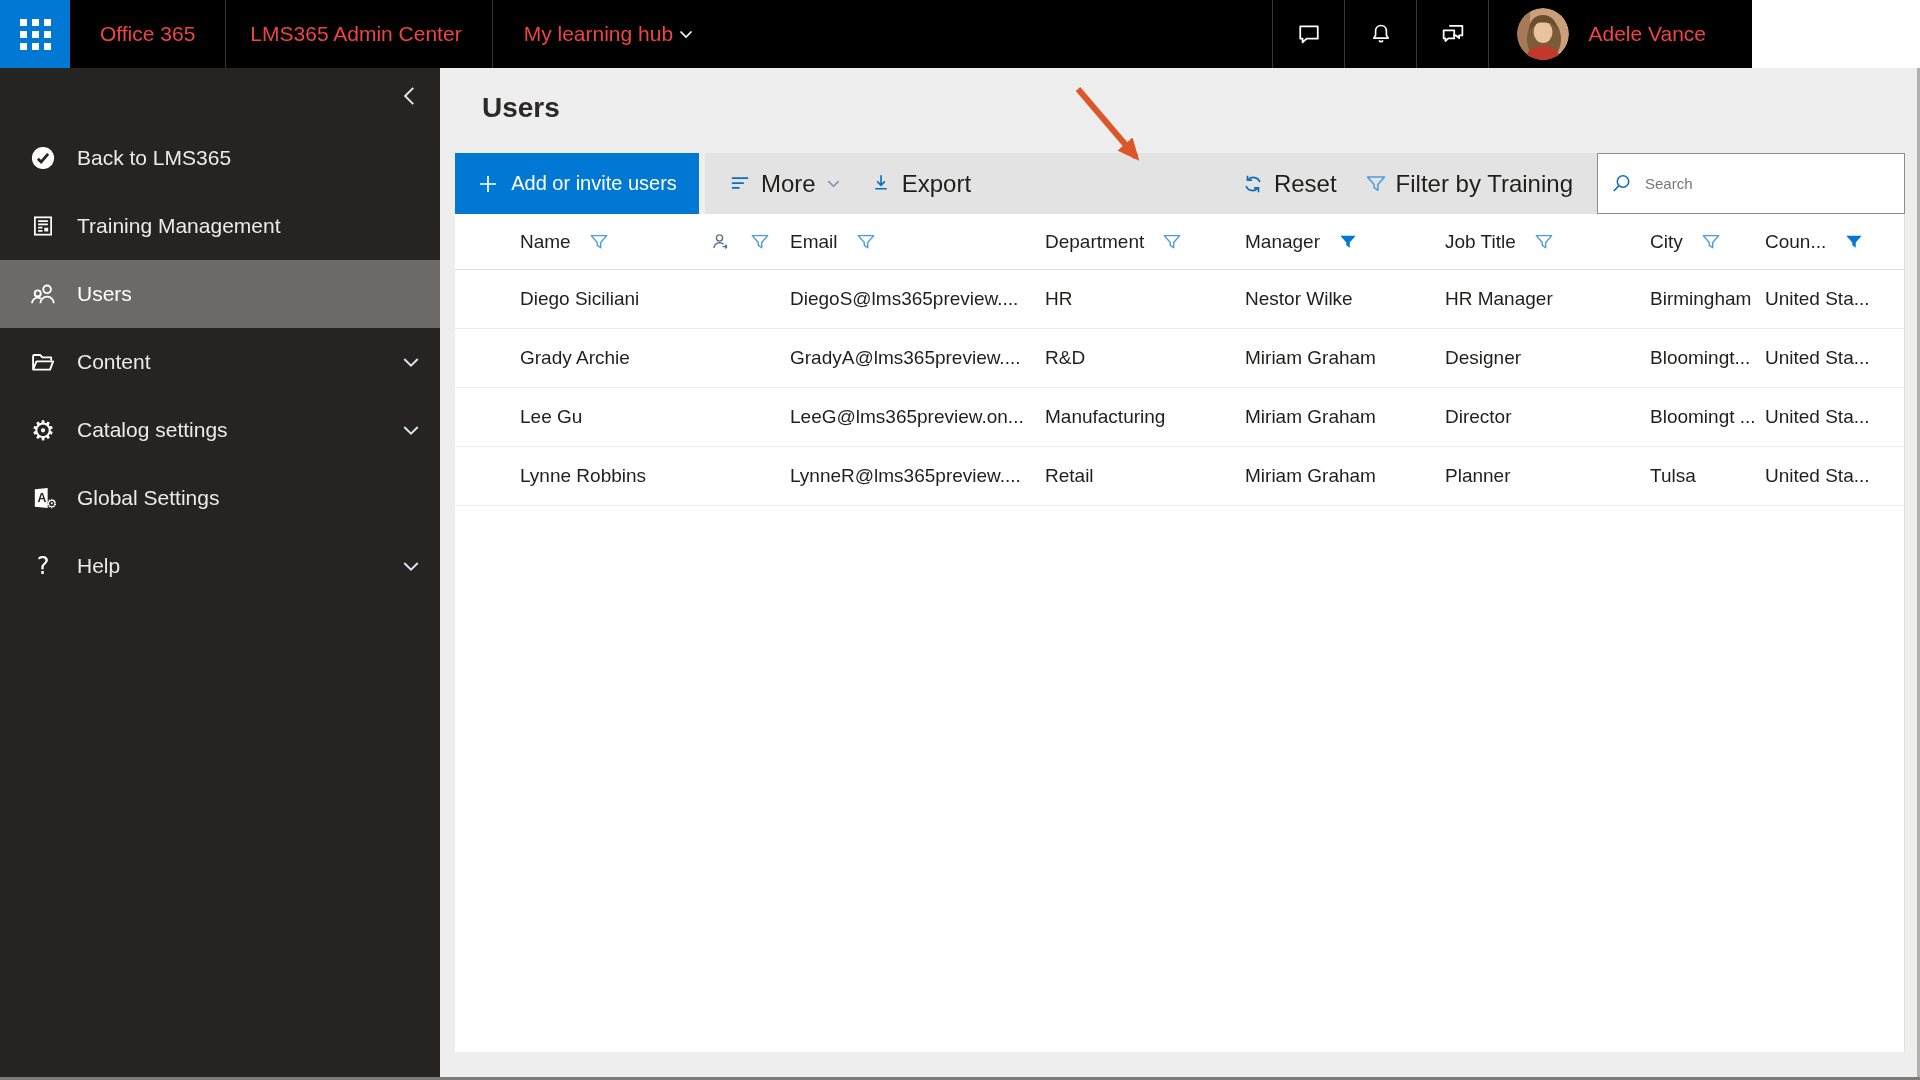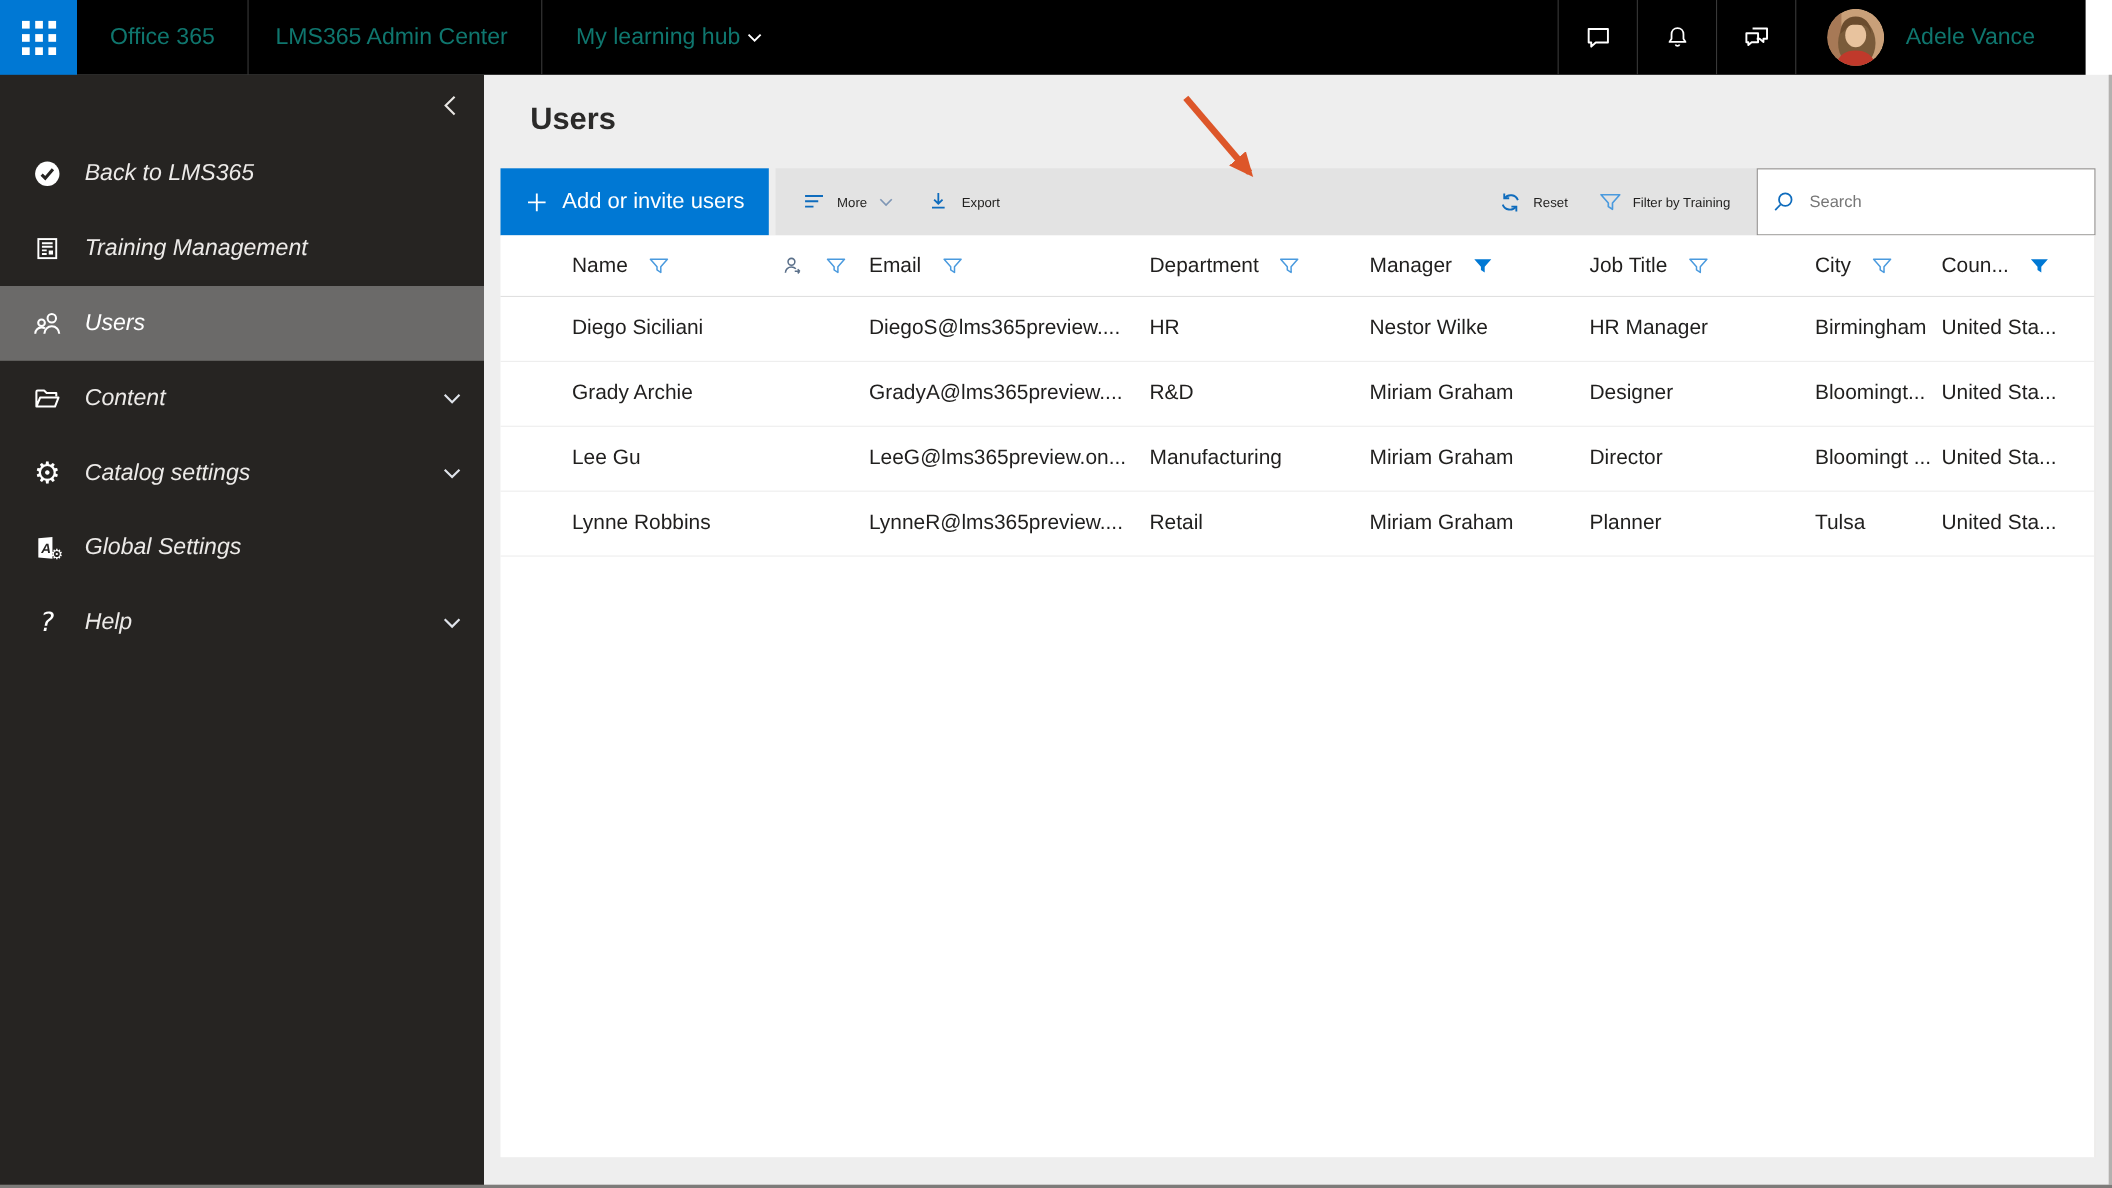--- a/index.html
+++ b/index.html
@@ -1,57 +1,57 @@
 <!DOCTYPE html>
 <html><head>
 <meta charset="utf-8">
 <style>
   * { margin:0; padding:0; box-sizing:border-box; }
   html,body { width:1920px; height:1080px; overflow:hidden; background:#fff;
     font-family:"Liberation Sans", sans-serif; }
   .stage { position:relative; width:1920px; height:1080px; }
 
   
-  .topbar { position:absolute; left:0; top:0; width:1896px; height:68px; background:#000;
-    display:flex; align-items:center; color:#0f766e; z-index:30; }
+  .topbar { position:absolute; left:0; top:0; width:1752px; height:68px; background:#000;
+    display:flex; align-items:center; color:#ef4444; z-index:30; }
   .waffle { width:70px; height:68px; background:#0078d4; display:flex; align-items:center;
     justify-content:center; cursor:pointer; }
   .waffle-grid { display:grid; grid-template-columns:repeat(3,7px); grid-template-rows:repeat(3,7px); gap:5px; }
   .waffle-grid span { background:#fff; display:block; }
   .tb-text { font-size:21px; white-space:nowrap; cursor:pointer; }
   .tb-sep { width:1px; height:68px; background:#383838; }
   .tb-o365 { margin-left:30px; }
   .sep1 { margin-left:30px; } .sep2 { margin-left:30px; }
   .tb-app { margin-left:24px; } .tb-hub { margin-left:31px; display:flex; align-items:center; gap:4px; }
   .tb-right { margin-left:auto; display:flex; align-items:center; height:68px; }
   .tb-cell { width:71px; height:68px; display:flex; align-items:center; justify-content:center; cursor:pointer; }
   .avatar { width:52px; height:52px; border-radius:50%; overflow:hidden; margin-left:28px; cursor:pointer; flex:none; }
   .tb-user { margin-left:19px; margin-right:46px; font-size:21px; cursor:pointer; }
 
   
   .sidebar { position:absolute; left:0; top:68px; width:440px; height:1012px; background:#262422; z-index:20; }
   .collapse-row { height:56px; display:flex; align-items:center; justify-content:flex-end; padding-right:17px; }
   .nav-item { height:68px; display:flex; align-items:center; padding:0 18px 0 26px; gap:17px;
-    color:#eceae8; font-size:21px; cursor:pointer;font-style:italic; }
+    color:#eceae8; font-size:21px; cursor:pointer; }
   .nav-item.selected { background:#6b6a69; color:#fff; }
   .nav-icon { width:34px; display:flex; justify-content:center; align-items:center; flex:none; }
   .nav-label { flex:1; white-space:nowrap; }
   .glyph { font-family:"DejaVu Sans", sans-serif; color:#fff; }
 
   
   .main { position:absolute; left:440px; top:68px; width:1480px; height:1012px; background:#eee; }
   .page-title { position:absolute; left:42px; top:24px; font-size:28px; font-weight:600; color:#2b2a29; }
 
   .toolbar { position:absolute; left:15px; right:15px; top:85px; height:61px; display:flex; align-items:stretch; }
   .add-btn { width:244px; border:none; background:#0078d4; color:#fff; font-size:20px;
     display:flex; align-items:center; justify-content:center; gap:12px; cursor:pointer;
     font-family:"Liberation Sans", sans-serif; }
   .tb-gap { width:6px; background:#eee; }
   .commands { flex:1; background:#e3e3e3; display:flex; align-items:center; padding:0 10px; min-width:0; }
-  .cmd { display:flex; align-items:center; gap:9px; font-size:12px; color:#201f1e;
+  .cmd { display:flex; align-items:center; gap:9px; font-size:24px; color:#201f1e;
     padding:0 14px; cursor:pointer; white-space:nowrap; height:100%; }
   .spacer { flex:1; }
   .searchbox { width:308px; background:#fff; border:1px solid #8f8d8b; display:flex; align-items:center;
     padding:0 12px; gap:11px; }
   .searchbox input { border:none; outline:none; flex:1; font-size:15px; color:#323130; min-width:0;
     font-family:"Liberation Sans", sans-serif; background:transparent; }
   .searchbox input::placeholder { color:#767676; }
 
   
   .card { position:absolute; left:15px; right:15px; top:146px; bottom:28px; background:#fff;

